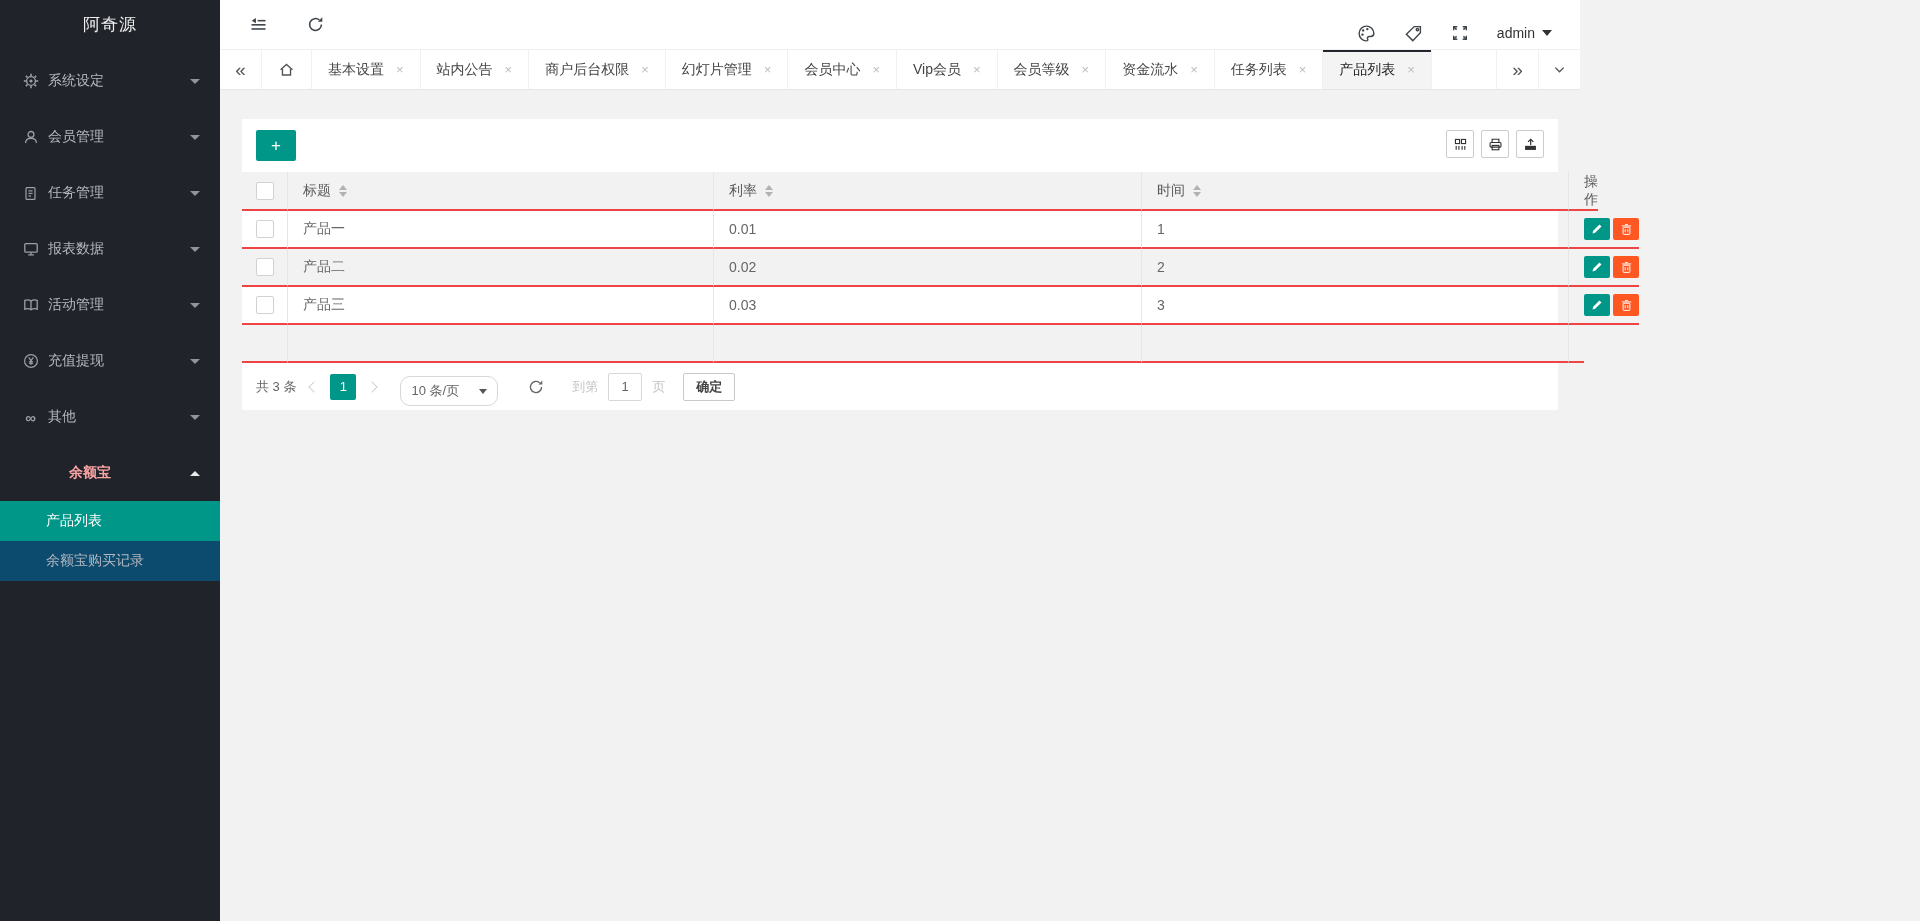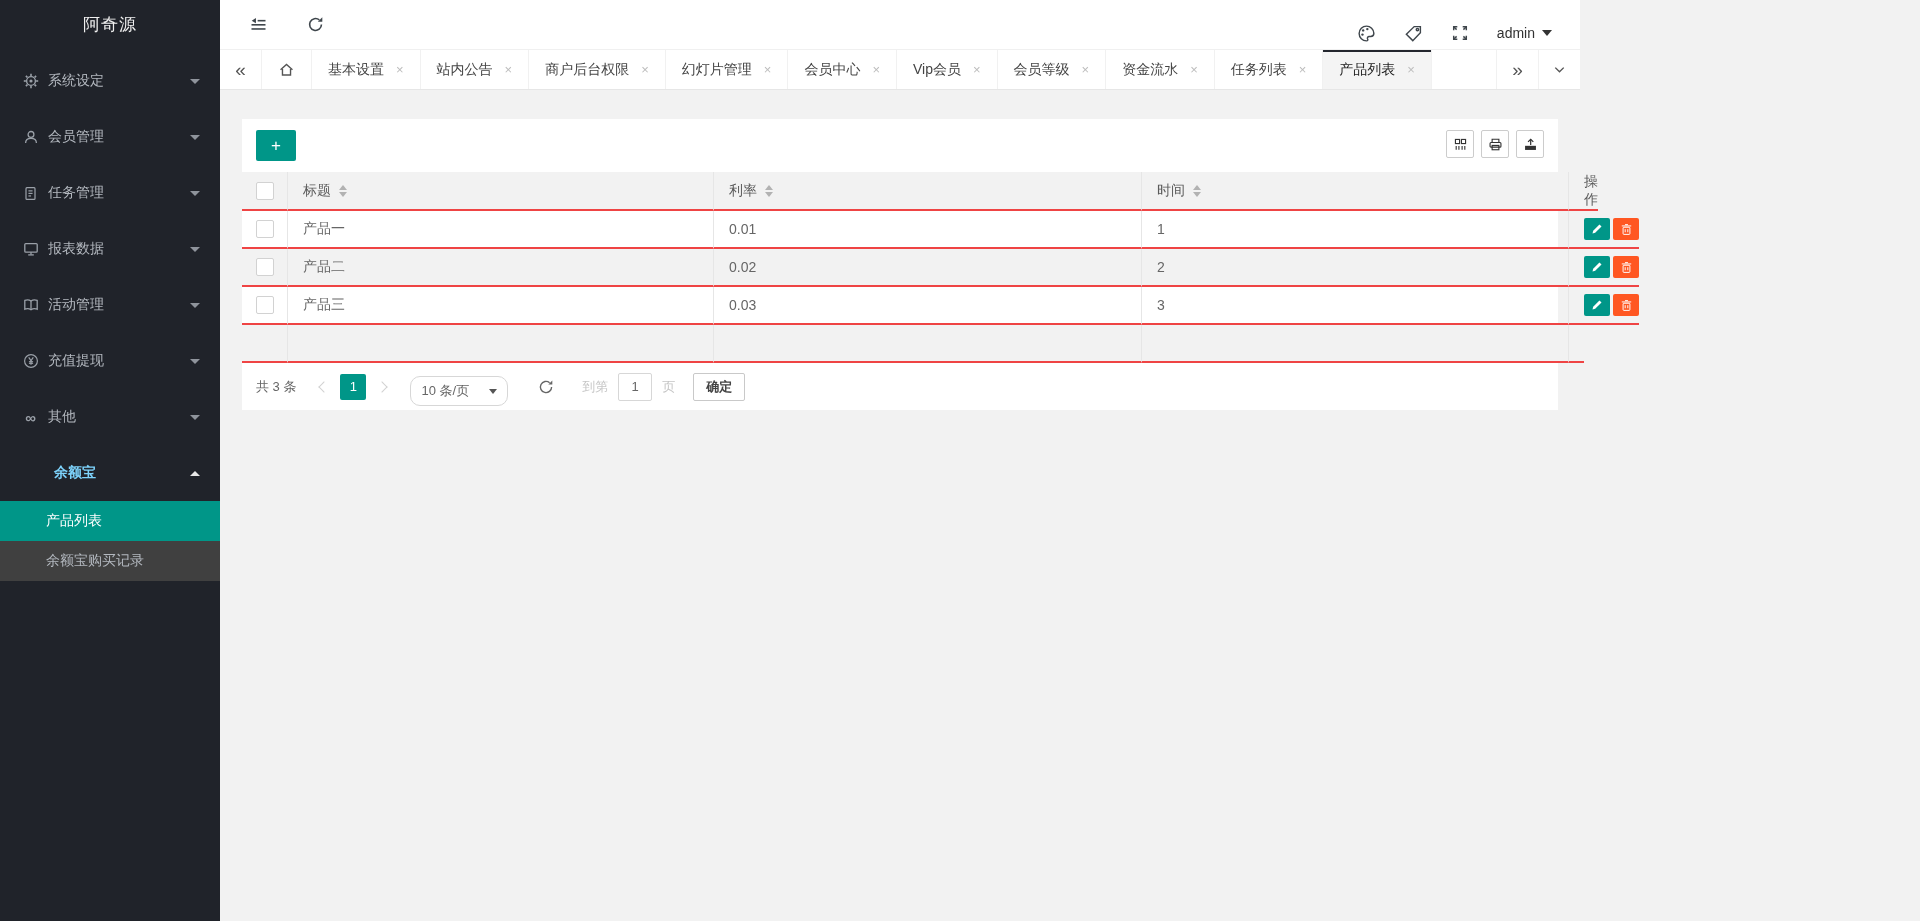--- a/index.html
+++ b/index.html
@@ -11,23 +11,23 @@
   .sidebar { position:absolute; left:0; top:0; bottom:0; width:220px; background:#20232A; z-index:5; }
   .logo { height:50px; line-height:50px; text-align:center; color:#f0f0f0; font-size:17px; letter-spacing:1px; }
   .menu { margin-top:3px; }
   .menu-item { height:56px; display:flex; align-items:center; padding:0 20px 0 22px;
     color:#b3b8bf; font-size:14px; cursor:pointer; }
   .menu-item .micon { width:17px; height:17px; display:flex; align-items:center; justify-content:center; color:#9aa0a8; }
   .menu-item .mlabel { margin-left:9px; }
   .caret { width:0; height:0; margin-left:auto; border-left:5px solid transparent; border-right:5px solid transparent; }
   .caret.down { border-top:5px solid #8f949c; }
   .caret.up { border-bottom:5px solid #e8e8e8; }
-  .menu-item.parent-open { color:#7dd3fc; font-weight:700; padding-left:45px; }
+  .menu-item.parent-open { color:#fca5a5; font-weight:700; padding-left:60px; }
   .submenu .menu-sub { height:40px; display:flex; align-items:center; padding-left:46px;
-    background:#404040; color:#b3b8bf; font-size:14px; cursor:pointer; }
+    background:#0c4a6e; color:#b3b8bf; font-size:14px; cursor:pointer; }
   .submenu .menu-sub.active { background:#009688; color:#fff; }
   .inf { font-size:15px; font-weight:700; line-height:1; }
 
   
   .main { position:absolute; left:220px; right:0; top:0; bottom:0; }
   .topbar { height:50px; background:#fff; border-bottom:1px solid #f0f0f0; display:flex; align-items:center; }
   .tb-left { display:flex; align-items:center; padding-left:30px; gap:40px; }
   .tb-right { margin-left:auto; display:flex; align-items:center; gap:28px; padding-right:28px;margin-top:17px; }
   .tb-ic { color:#3f464c; display:flex; align-items:center; justify-content:center; cursor:pointer; }
   .user { display:flex; align-items:center; gap:7px; font-size:14px; color:#333; cursor:pointer; }
@@ -72,21 +72,21 @@
   .sort .su { border-bottom:5px solid #b2b2b2; }
   .sort .sd { border-top:5px solid #b2b2b2; }
   .ops { display:flex; gap:3px; }
   .op-btn { width:26px; height:22px; border:none; border-radius:2px; display:flex; align-items:center;
     justify-content:center; color:#fff; cursor:pointer; }
   .op-edit { background:#009688; }
   .op-del { background:#FF5722; }
 
   
   .pager { height:47px; display:flex; align-items:center; padding:0 14px; font-size:13px; color:#666; }
-  .pg-total { margin-right:16px; }
+  .pg-total { margin-right:6px; }
   .chevbox { width:24px; height:26px; display:flex; align-items:center; justify-content:center; cursor:pointer; }
   .chev { width:8px; height:8px; border-left:1.6px solid #d2d2d2; border-bottom:1.6px solid #d2d2d2; }
   .chev.left { transform:rotate(45deg); }
   .chev.right { transform:rotate(-135deg); }
   .pg-page { width:26px; height:26px; background:#009688; color:#fff; border:none; border-radius:2px;
     font-size:13px; margin:0 4px; cursor:pointer; }
   .pg-select { margin-left:16px; height:30px; border:1px solid #d7d7d7; border-radius:10px; background:#fff;
     display:flex; align-items:center; padding:0 10px; gap:20px; cursor:pointer; color:#666;margin-top:9px; }
   .sel-caret { width:0; height:0; border-left:4px solid transparent; border-right:4px solid transparent; border-top:5px solid #555; }
   .pg-refresh { margin-left:30px; color:#666; display:flex; cursor:pointer; }

